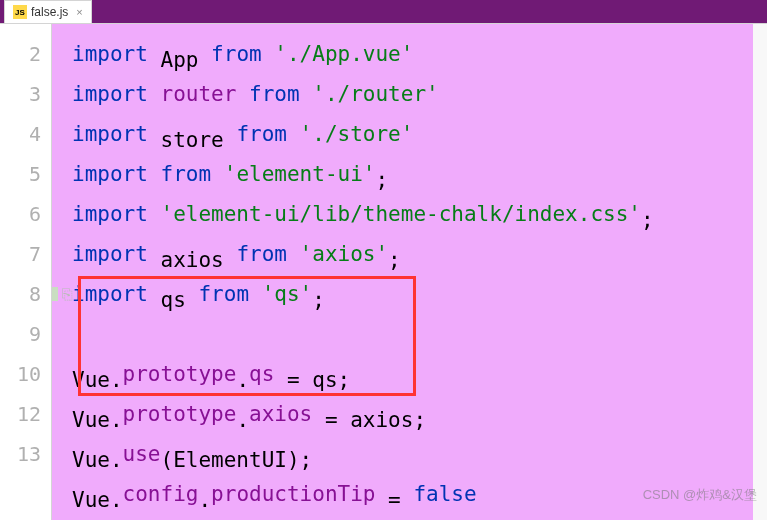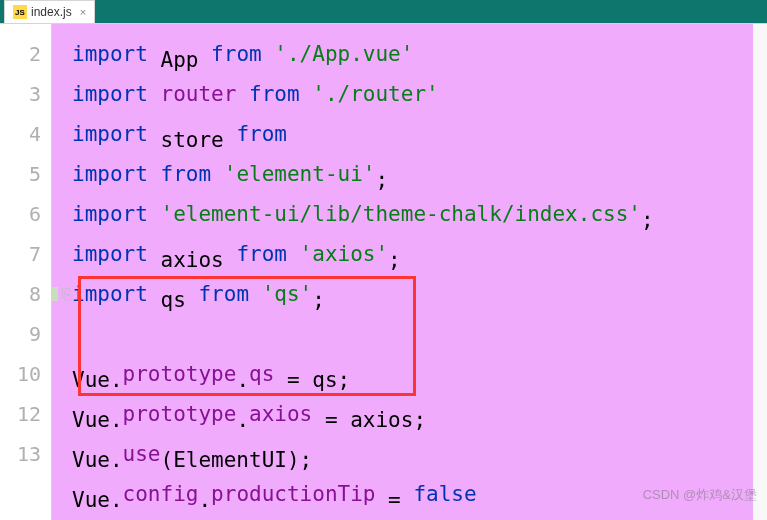--- a/index.html
+++ b/index.html
@@ -6,21 +6,21 @@
     body {
       font-family: 'Consolas', 'Menlo', 'Monaco', monospace;
       background: #ffffff;
       width: 767px;
       height: 520px;
       overflow: hidden;
       position: relative;
     }
     .tab-bar {
       height: 24px;
-      background: #0f766e;
+      background: #701a75;
       border-bottom: 1px solid #d4d4d4;
       display: flex;
       align-items: center;
       padding-left: 4px;
     }
     .tab {
       display: flex;
       align-items: center;
       gap: 4px;
       padding: 2px 8px;
@@ -131,21 +131,21 @@
       width: 14px;
       background: #f8f8f8;
     }
   </style>
 </head>
 <body>
 
 <div class="tab-bar">
   <div class="tab">
     <span class="js-icon">JS</span>
-    <span>index.js</span>
+    <span>false.js</span>
     <span class="close-x">×</span>
   </div>
 </div>
 
 <div class="editor">
   <div class="gutter" id="gutter">
       <div class="line-num">2</div>
       <div class="line-num">3</div>
       <div class="line-num">4</div>
       <div class="line-num">5</div>
@@ -153,21 +153,21 @@
       <div class="line-num">7</div>
       <div class="line-num">8</div>
       <div class="line-num">9</div>
       <div class="line-num">10</div>
       <div class="line-num">12</div>
       <div class="line-num">13</div>
     </div>
   <div class="code-area" id="code-area">
       <div class="code-line"><span class="kw">import </span><span class="ident">App </span><span class="kw">from </span><span class="str">'./App.vue'</span></div>
       <div class="code-line"><span class="kw">import </span><span class="prop">router </span><span class="kw">from </span><span class="str">'./router'</span></div>
-      <div class="code-line"><span class="kw">import </span><span class="ident">store </span><span class="kw">from </span></div>
+      <div class="code-line"><span class="kw">import </span><span class="ident">store </span><span class="kw">from </span><span class="str">'./store'</span></div>
       <div class="code-line"><span class="kw">import </span><span class="kw">from </span><span class="str">'element-ui'</span><span class="ident">;</span></div>
       <div class="code-line"><span class="kw">import </span><span class="str">'element-ui/lib/theme-chalk/index.css'</span><span class="ident">;</span></div>
       <div class="code-line"><span class="kw">import </span><span class="ident">axios </span><span class="kw">from </span><span class="str">'axios'</span><span class="ident">;</span></div>
       <div class="code-line"><span class="kw">import </span><span class="ident">qs </span><span class="kw">from </span><span class="str">'qs'</span><span class="ident">;</span></div>
       <div class="code-line"></div>
       <div class="code-line"><span class="ident">Vue.</span><span class="prop">prototype</span><span class="ident">.</span><span class="prop">qs</span><span class="ident"> = qs;</span></div>
       <div class="code-line"><span class="ident">Vue.</span><span class="prop">prototype</span><span class="ident">.</span><span class="prop">axios</span><span class="ident"> = axios;</span></div>
       <div class="code-line"><span class="ident">Vue.</span><span class="prop">use</span><span class="ident">(ElementUI);</span></div>
       <div class="code-line"><span class="ident">Vue.</span><span class="prop">config</span><span class="ident">.</span><span class="prop">productionTip</span><span class="ident"> = </span><span class="kw">false</span></div>
     </div>

